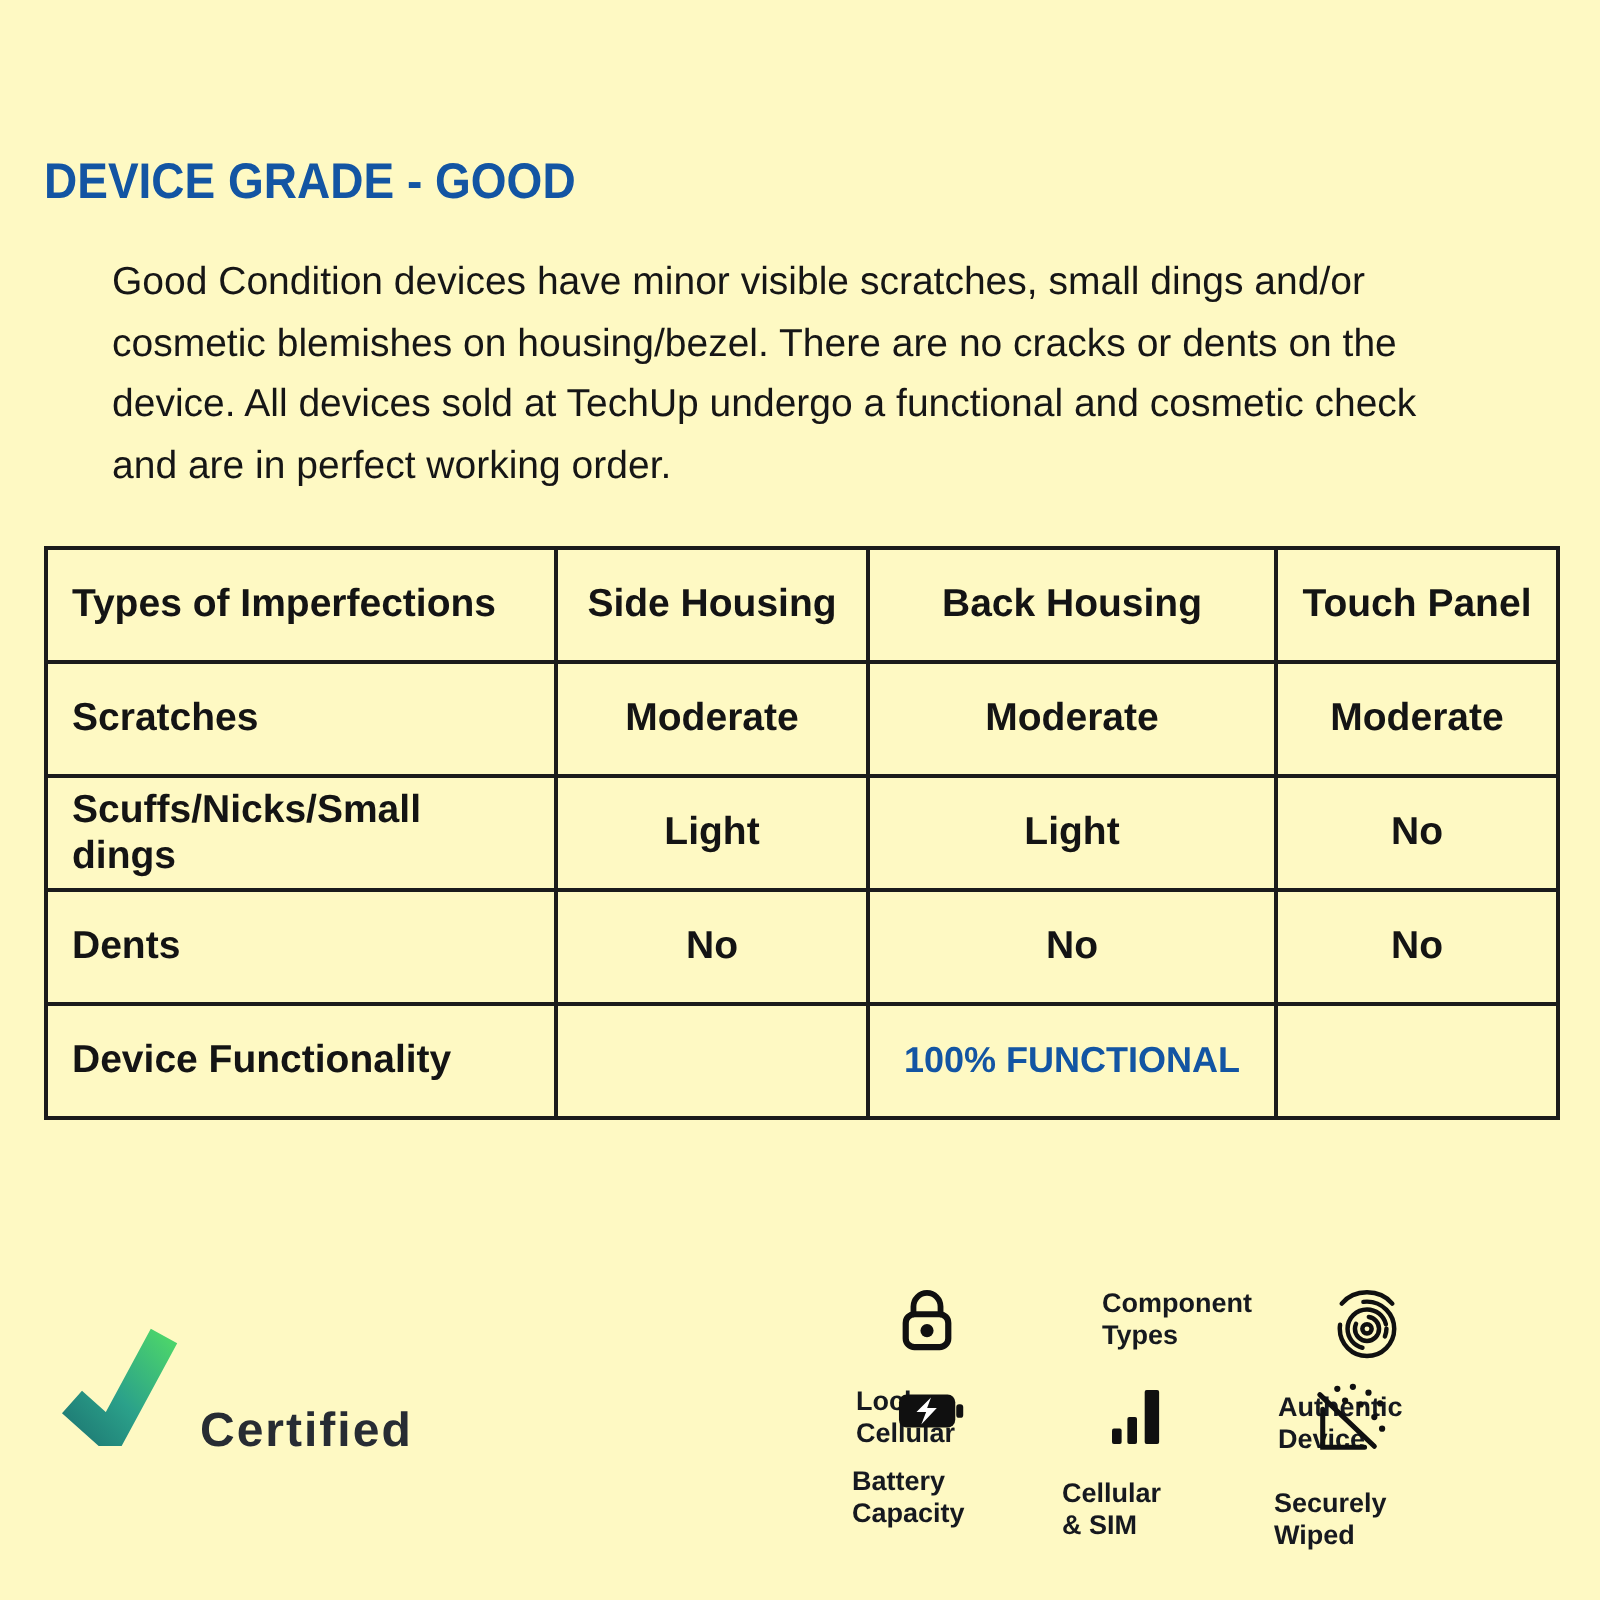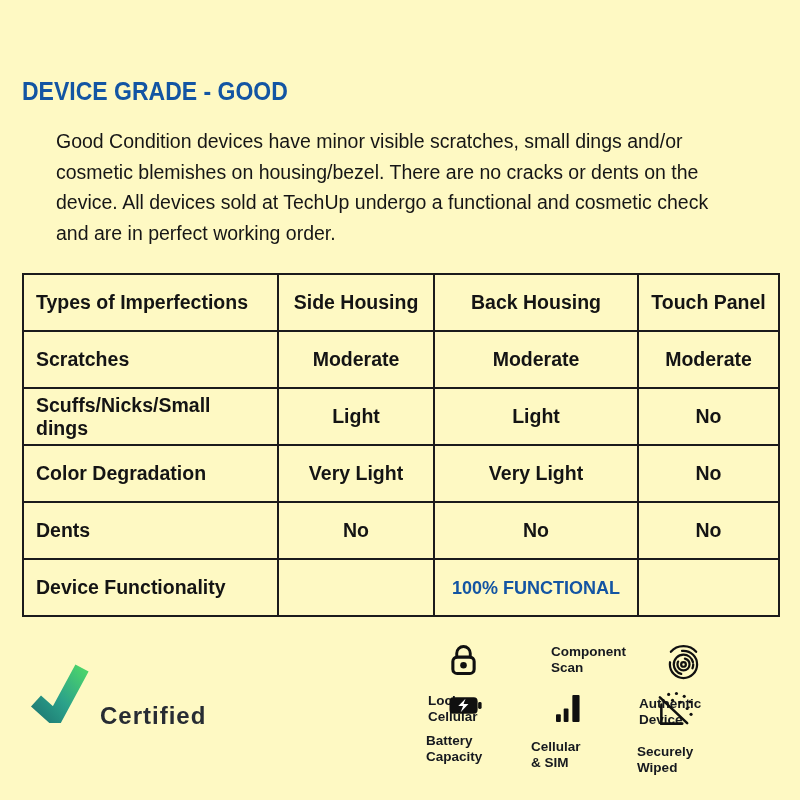--- a/index.html
+++ b/index.html
@@ -78,26 +78,20 @@
       <tr>
         <td class="rowlabel">Scratches</td>
         <td>Moderate</td>
         <td>Moderate</td>
         <td>Moderate</td>
       </tr>
       <tr>
         <td class="rowlabel">Scuffs/Nicks/Small dings</td>
         <td>Light</td>
         <td>Light</td>
-        <td>No</td>
-      </tr>
-      <tr>
-        <td class="rowlabel">Color Degradation</td>
-        <td>Very Light</td>
-        <td>Very Light</td>
         <td>No</td>
       </tr>
       <tr>
         <td class="rowlabel">Dents</td>
         <td>No</td>
         <td>No</td>
         <td>No</td>
       </tr>
       <tr>
         <td class="rowlabel">Device Functionality</td>
@@ -132,21 +126,21 @@
     </span>
     <span class="flabel">
       <span>Lock</span><br>
       <span>Cellular</span>
     </span>
   </div>
 
   <div class="feat" style="left:551px;top:644px;">
     <span class="flabel">
       <span>Component</span><br>
-      <span>Scan</span>
+      <span>Types</span>
     </span>
   </div>
 
   <div class="feat" style="left:639px;top:643px;">
     <span class="ficon">
       <svg width="35" height="37" viewBox="0 0 36 38">
         <g fill="none" stroke="#101010" stroke-width="2.3" stroke-linecap="round">
           <path d="M5,9 A16,14 0 0 1 31,9"></path>
           <circle cx="18" cy="22" r="14" stroke-dasharray="56 18" stroke-dashoffset="10"></circle>
           <circle cx="18" cy="22" r="10" stroke-dasharray="42 14" stroke-dashoffset="-18"></circle>

